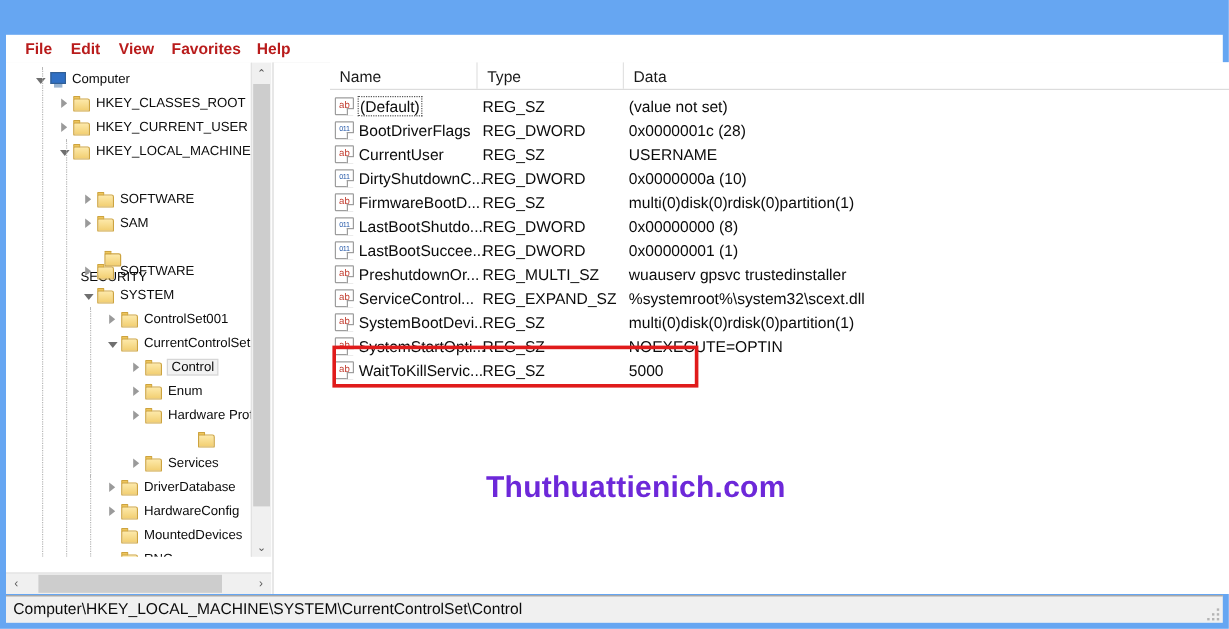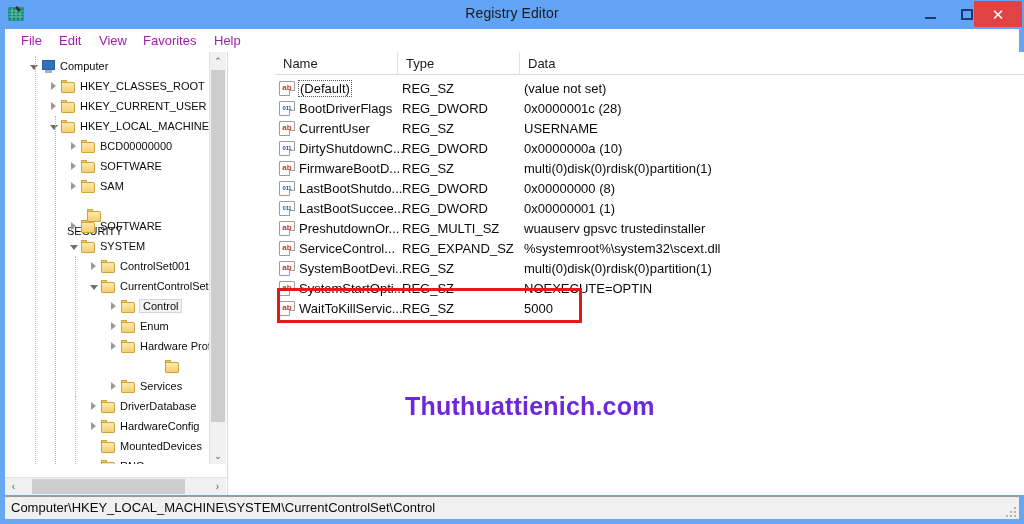--- a/index.html
+++ b/index.html
@@ -69,23 +69,24 @@
   #menubar {
     position: absolute;
     left: 5px; top: 29px;
     width: 1014px; height: 23px;
     background: #ffffff;
     border-bottom: 1px solid #e4e4e4;
   }
   .menu-item {
     position: absolute; top: 3px;
     font-size: 13px;
-    color: #a21caf;
+    color: #b91c1c;
     padding: 1px 6px;
     white-space: nowrap;
+    font-weight: bold;
   }
 
   
   #panes {
     position: absolute;
     left: 5px; top: 52px;
     width: 1014px; height: 443px;
     background: #ffffff;
   }
 
@@ -273,21 +274,21 @@
     background: #ffffff;
     border-left: 1px solid #9d9d9d;
     border-top: 1px solid #9d9d9d;
     transform: none;
   }
   .vicon .gl {
     position: absolute;
     left: 0; top: 0; right: 0; bottom: 0;
     display: flex; align-items: center; justify-content: center;
     font-size: 8px;
-    font-weight: bold;
+    font-weight: normal;
     font-family: "Liberation Sans", sans-serif;
     line-height: 1;
   }
   .vicon.sz .gl { color: #c0392b; }
   .vicon.dword .gl { color: #2a5caa; font-size: 6px; letter-spacing: -.3px; }
 
   .name-focus {
     outline: 1px dotted #555;
     outline-offset: 0px;
     padding: 0 1px;
@@ -336,42 +337,20 @@
   }
   #grip i {
     position: absolute; width: 2px; height: 2px; background: #b4b4b4;
   }
 </style>
 </head>
 <body>
 
 <div id="window">
 
-  <div id="titlebar">
-    <div id="app-icon">
-      <svg width="18" height="18" viewBox="0 0 18 18">
-        <rect x="1" y="3" width="14" height="12" fill="#1d7f6e" stroke="#0f5a4d"></rect>
-        <path d="M1 3 L15 3 L15 15 L1 15 Z" fill="none" stroke="#10a88c" stroke-width="1"></path>
-        <path d="M4 3 L4 15 M8 3 L8 15 M12 3 L12 15" stroke="#6fd8c0" stroke-width="1" opacity=".8"></path>
-        <path d="M1 6 L15 6 M1 9 L15 9 M1 12 L15 12" stroke="#6fd8c0" stroke-width="1" opacity=".8"></path>
-        <path d="M9 1 L13 5 L11 7 L7 3 Z" fill="#2e2e2e"></path>
-      </svg>
-    </div>
-    <div id="title-text">Registry Editor</div>
-
-    <div class="wbtn" id="btn-min">
-      <span class="glyph"></span>
-    </div>
-    <div class="wbtn" id="btn-max">
-      <span class="glyph"></span>
-    </div>
-    <div class="wbtn" id="btn-close">
-      <span class="glyph">✕</span>
-    </div>
-  </div>
 
   <div id="menubar">
       <div class="menu-item" style="left: 10px;">File</div>
       <div class="menu-item" style="left: 48px;">Edit</div>
       <div class="menu-item" style="left: 88px;">View</div>
       <div class="menu-item" style="left: 132px;">Favorites</div>
       <div class="menu-item" style="left: 203px;">Help</div>
     </div>
 
   <div id="panes">
@@ -410,30 +389,20 @@
           </div>
           <div class="tnode" style="top: 64px; left: 42px;">
             <span class="arrow">
               <span class="tri-open"></span>
             </span>
             <span class="folder">
               <span class="ftab"></span>
               <span class="fbody"></span>
             </span>
             <span class="tlabel">HKEY_LOCAL_MACHINE</span>
-          </div>
-          <div class="tnode" style="top: 84px; left: 62px;">
-            <span class="arrow">
-              <span class="tri-closed"></span>
-            </span>
-            <span class="folder">
-              <span class="ftab"></span>
-              <span class="fbody"></span>
-            </span>
-            <span class="tlabel">BCD00000000</span>
           </div>
           <div class="tnode" style="top: 104px; left: 62px;">
             <span class="arrow">
               <span class="tri-closed"></span>
             </span>
             <span class="folder">
               <span class="ftab"></span>
               <span class="fbody"></span>
             </span>
             <span class="tlabel">SOFTWARE</span>

